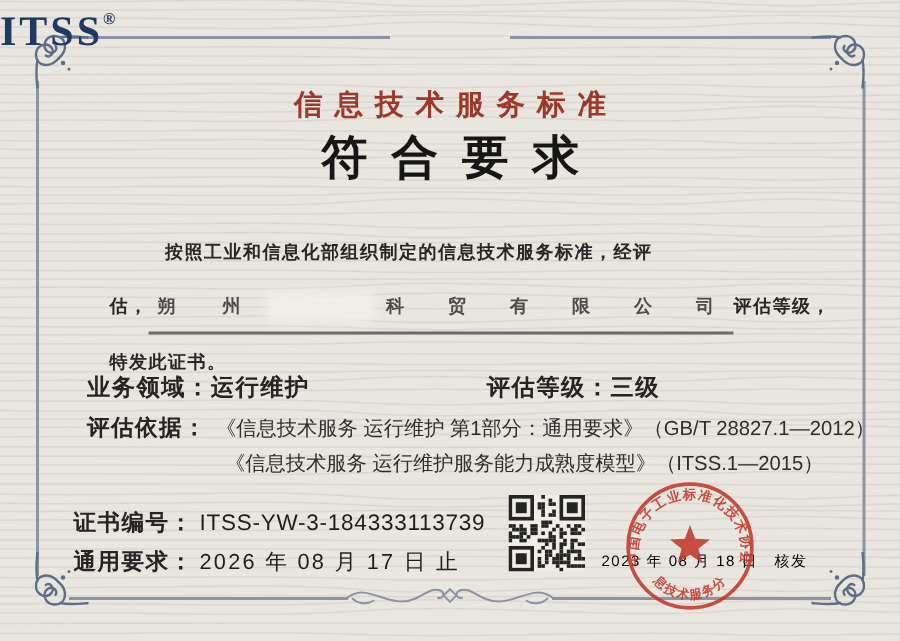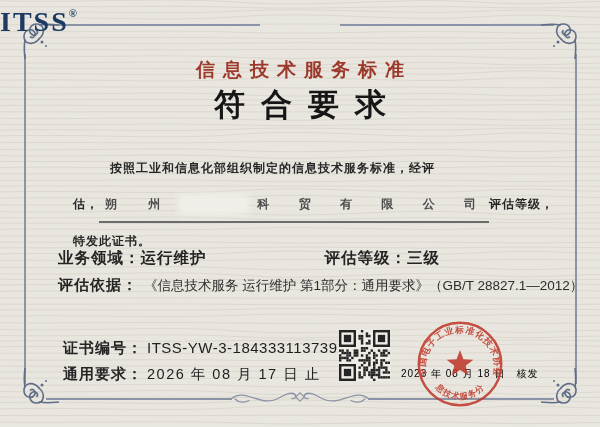--- a/index.html
+++ b/index.html
@@ -54,21 +54,21 @@
   }
   
   .fields{left:58px;top:248px;width:500px;z-index:4;}
   .field-row1{font-size:15.5px;font-weight:600;color:#242424;letter-spacing:1px;}
   .field-row1 .pair2{margin-left:118px;}
   .field-row2{margin-top:7px;display:flex;align-items:flex-end;}
   .field-label{font-size:15px;font-weight:600;letter-spacing:1px;color:#242424;flex:0 0 auto;}
   .basis-text{font-size:13.5px;font-weight:500;color:#2e2e2e;margin-left:6px;white-space:nowrap;}
   .basis-line2{margin-top:5px;padding-left:86px;}
   
-  .footer-left{left:63px;top:339px;z-index:4;}
+  .footer-left{left:49px;top:339px;z-index:4;}
   .footer-row{display:flex;align-items:baseline;margin-bottom:7px;white-space:nowrap;}
   .footer-label{font-size:15px;font-weight:600;letter-spacing:1px;color:#242424;}
   .footer-value{font-size:15px;font-weight:500;color:#1e1e1e;letter-spacing:.5px;margin-left:4px;}
   .validity-value{letter-spacing:1.5px;font-size:14.5px;text-align:center;}
   #qr-svg{left:339px;top:330px;z-index:4;}
   .issue-date{left:401px;top:367px;z-index:4;font-size:10px;font-weight:500;
               color:#000000;letter-spacing:1px;white-space:nowrap;}
   #seal-svg{left:415px;top:319px;z-index:5;opacity:.88;}
   .seal-text{font-size:9.5px;font-weight:600;fill:#c03a2c;letter-spacing:1px;}
   .seal-text-bottom{font-size:9px;}
@@ -150,20 +150,21 @@
 </div>
 
 <div class="abs fields">
   <div class="field-row1">
     <span>业务领域：</span><span>运行维护</span><span class="pair2">评估等级：</span><span>三级</span>
   </div>
   <div class="field-row2">
     <span class="field-label">评估依据：</span>
     <span class="basis-text">《信息技术服务 运行维护 第1部分：通用要求》（GB/T 28827.1—2012）</span>
   </div>
+  <div class="basis-text basis-line2">《信息技术服务 运行维护服务能力成熟度模型》（ITSS.1—2015）</div>
 </div>
 
 <div class="abs footer-left">
   <div class="footer-row">
     <span class="footer-label">证书编号：</span>
     <span class="footer-value">ITSS-YW-3-184333113739</span>
   </div>
   <div class="footer-row">
     <span class="footer-label">通用要求：</span>
     <span class="footer-value validity-value">2026 年 08 月 17 日 止</span>

